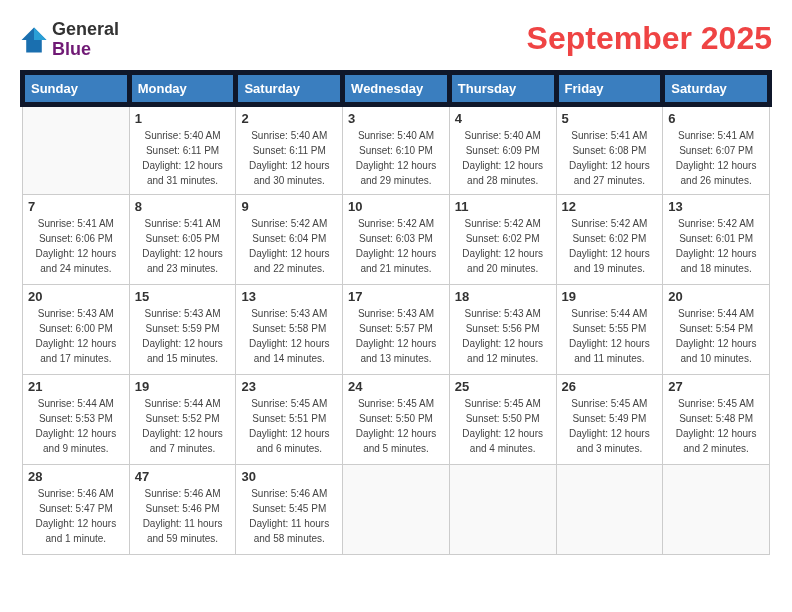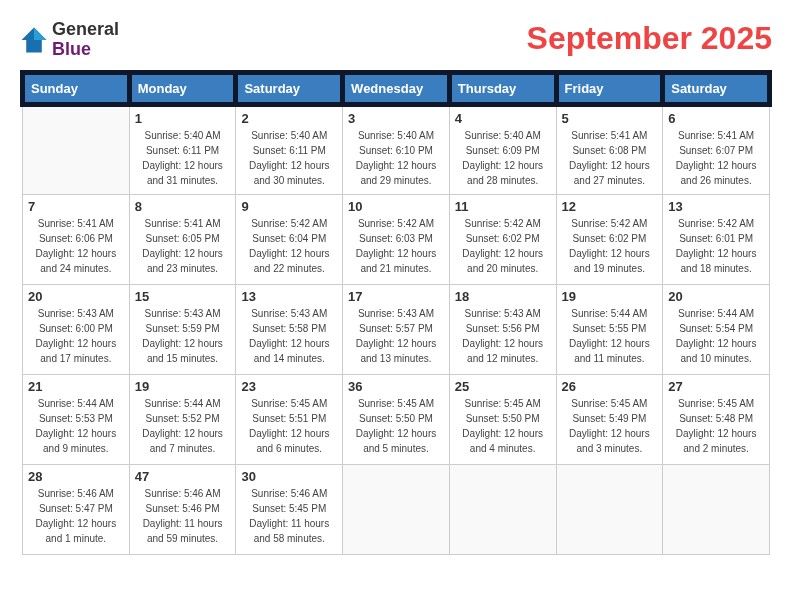--- a/index.html
+++ b/index.html
@@ -279,21 +279,21 @@
 and 7 minutes.</div>
         </td>
         <td>
           <span class="day-number">23</span>
           <div class="day-info" style="white-space: pre-line;">Sunrise: 5:45 AM
 Sunset: 5:51 PM
 Daylight: 12 hours
 and 6 minutes.</div>
         </td>
         <td>
-          <span class="day-number">36</span>
+          <span class="day-number">24</span>
           <div class="day-info" style="white-space: pre-line;">Sunrise: 5:45 AM
 Sunset: 5:50 PM
 Daylight: 12 hours
 and 5 minutes.</div>
         </td>
         <td>
           <span class="day-number">25</span>
           <div class="day-info" style="white-space: pre-line;">Sunrise: 5:45 AM
 Sunset: 5:50 PM
 Daylight: 12 hours

